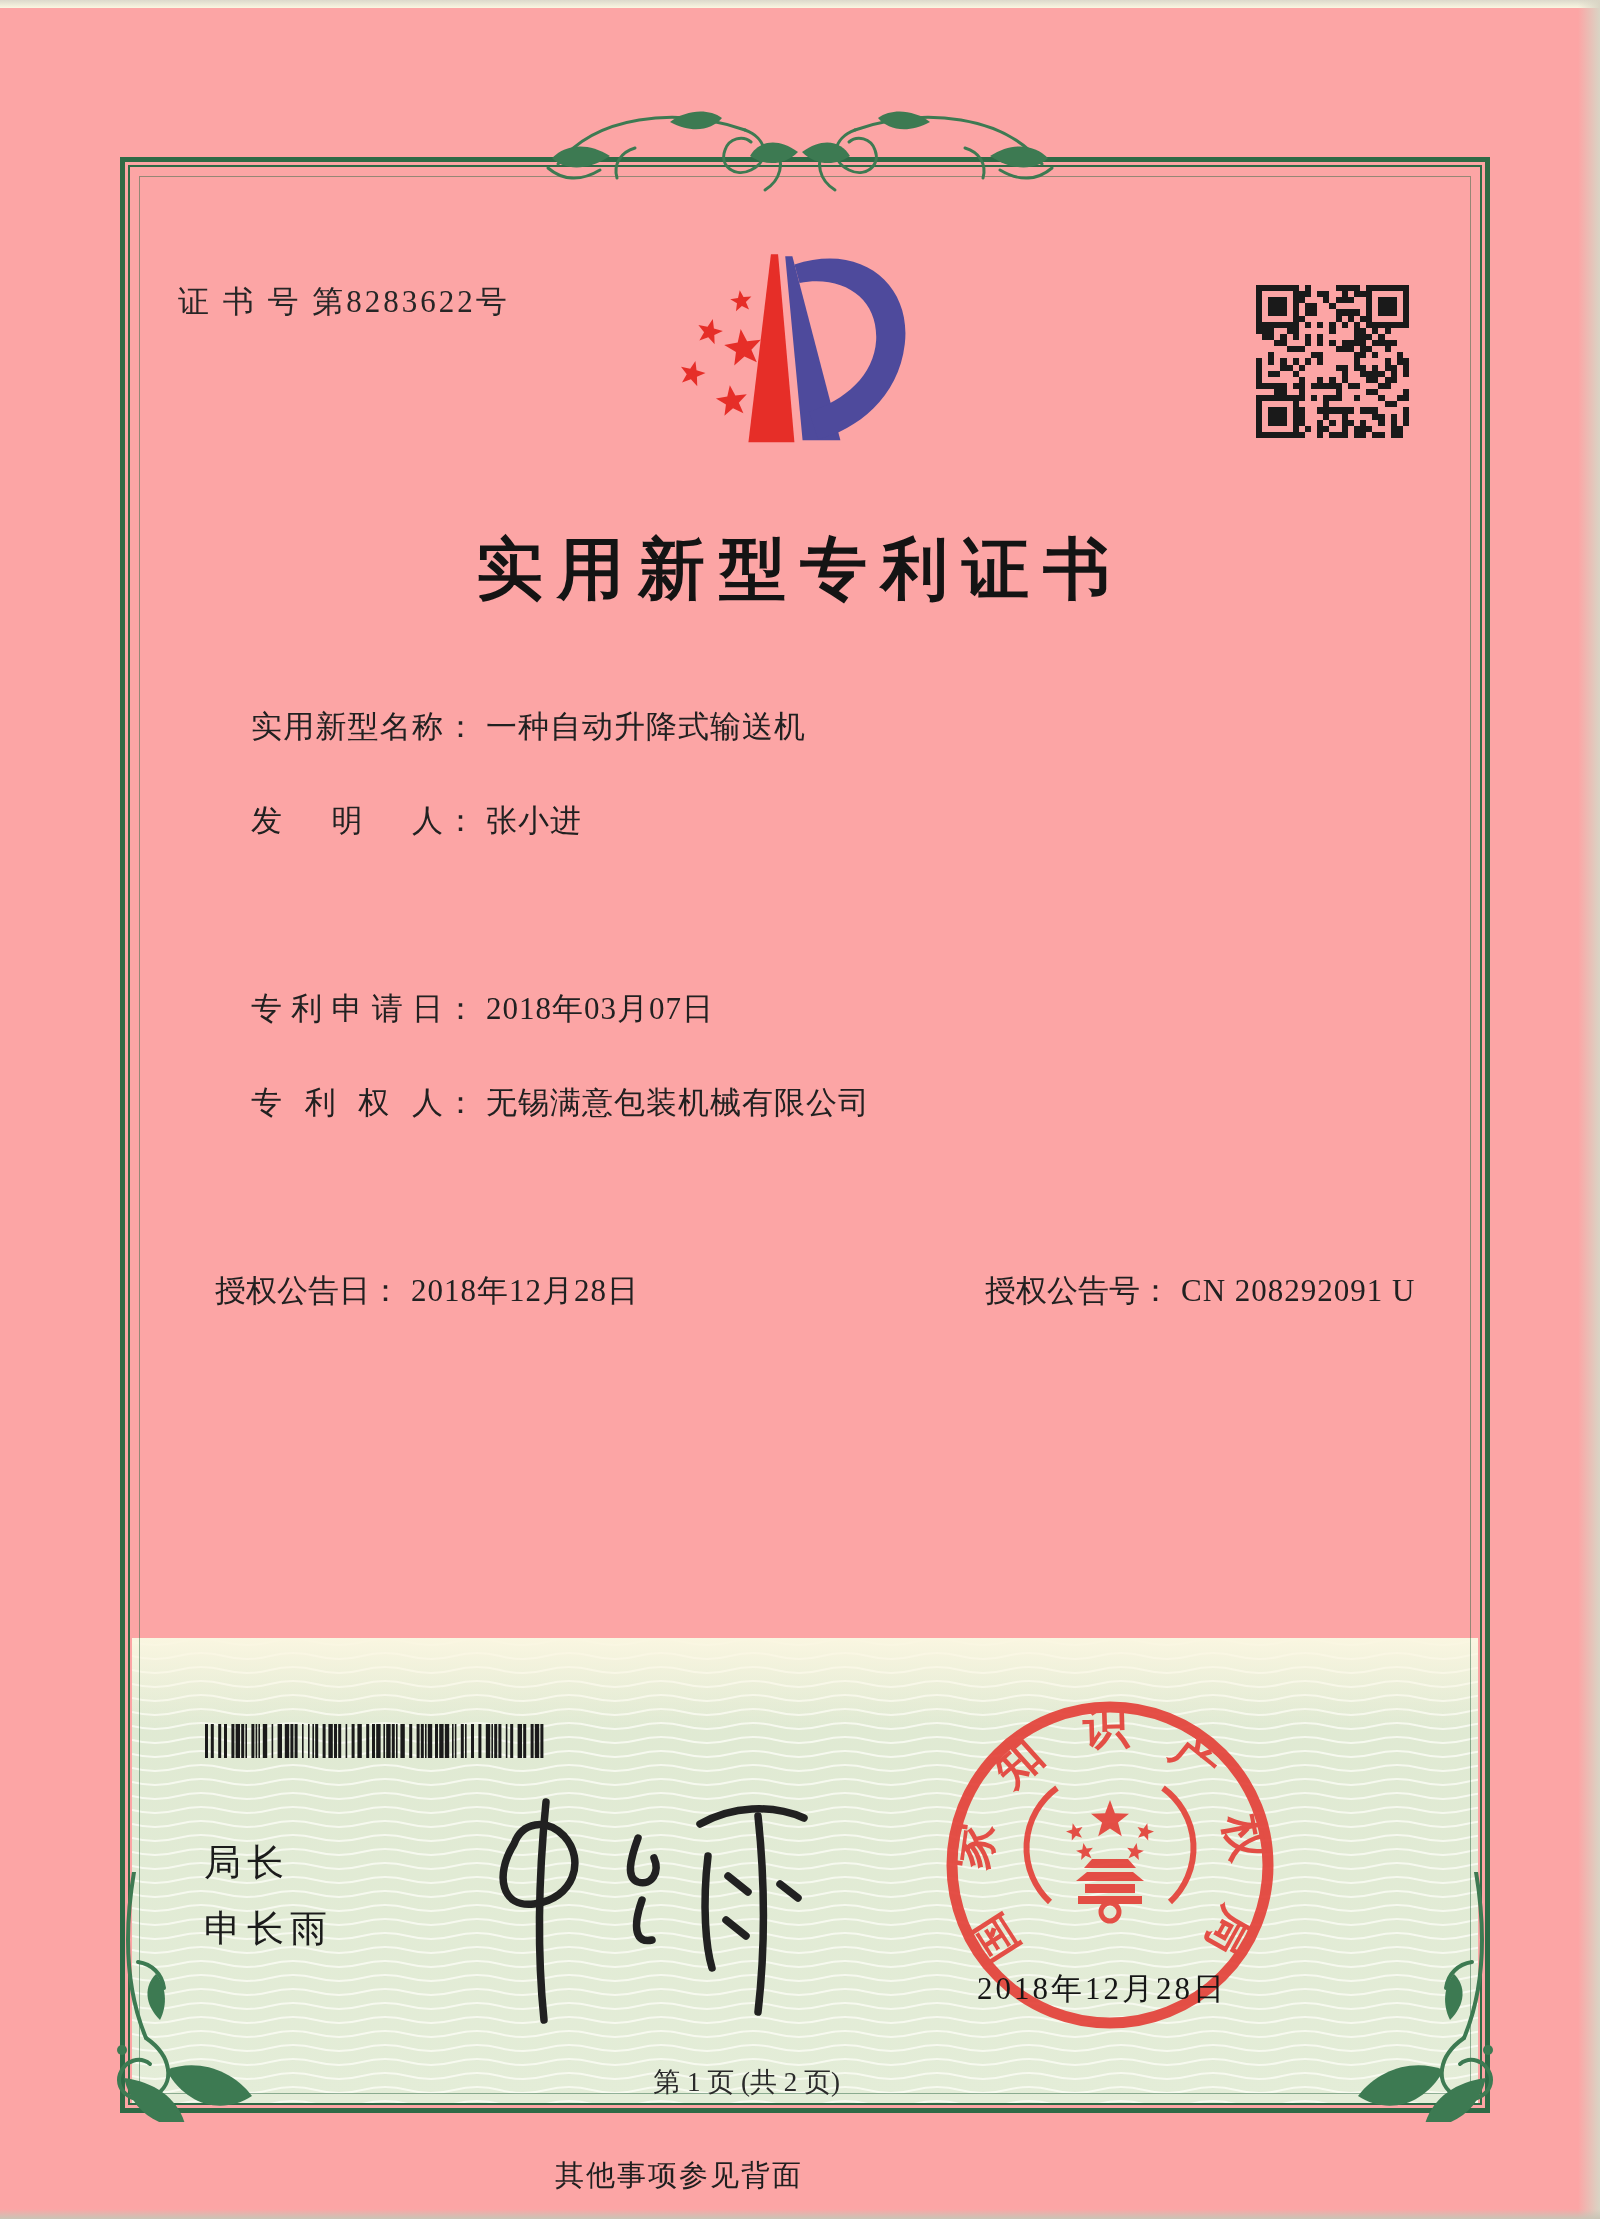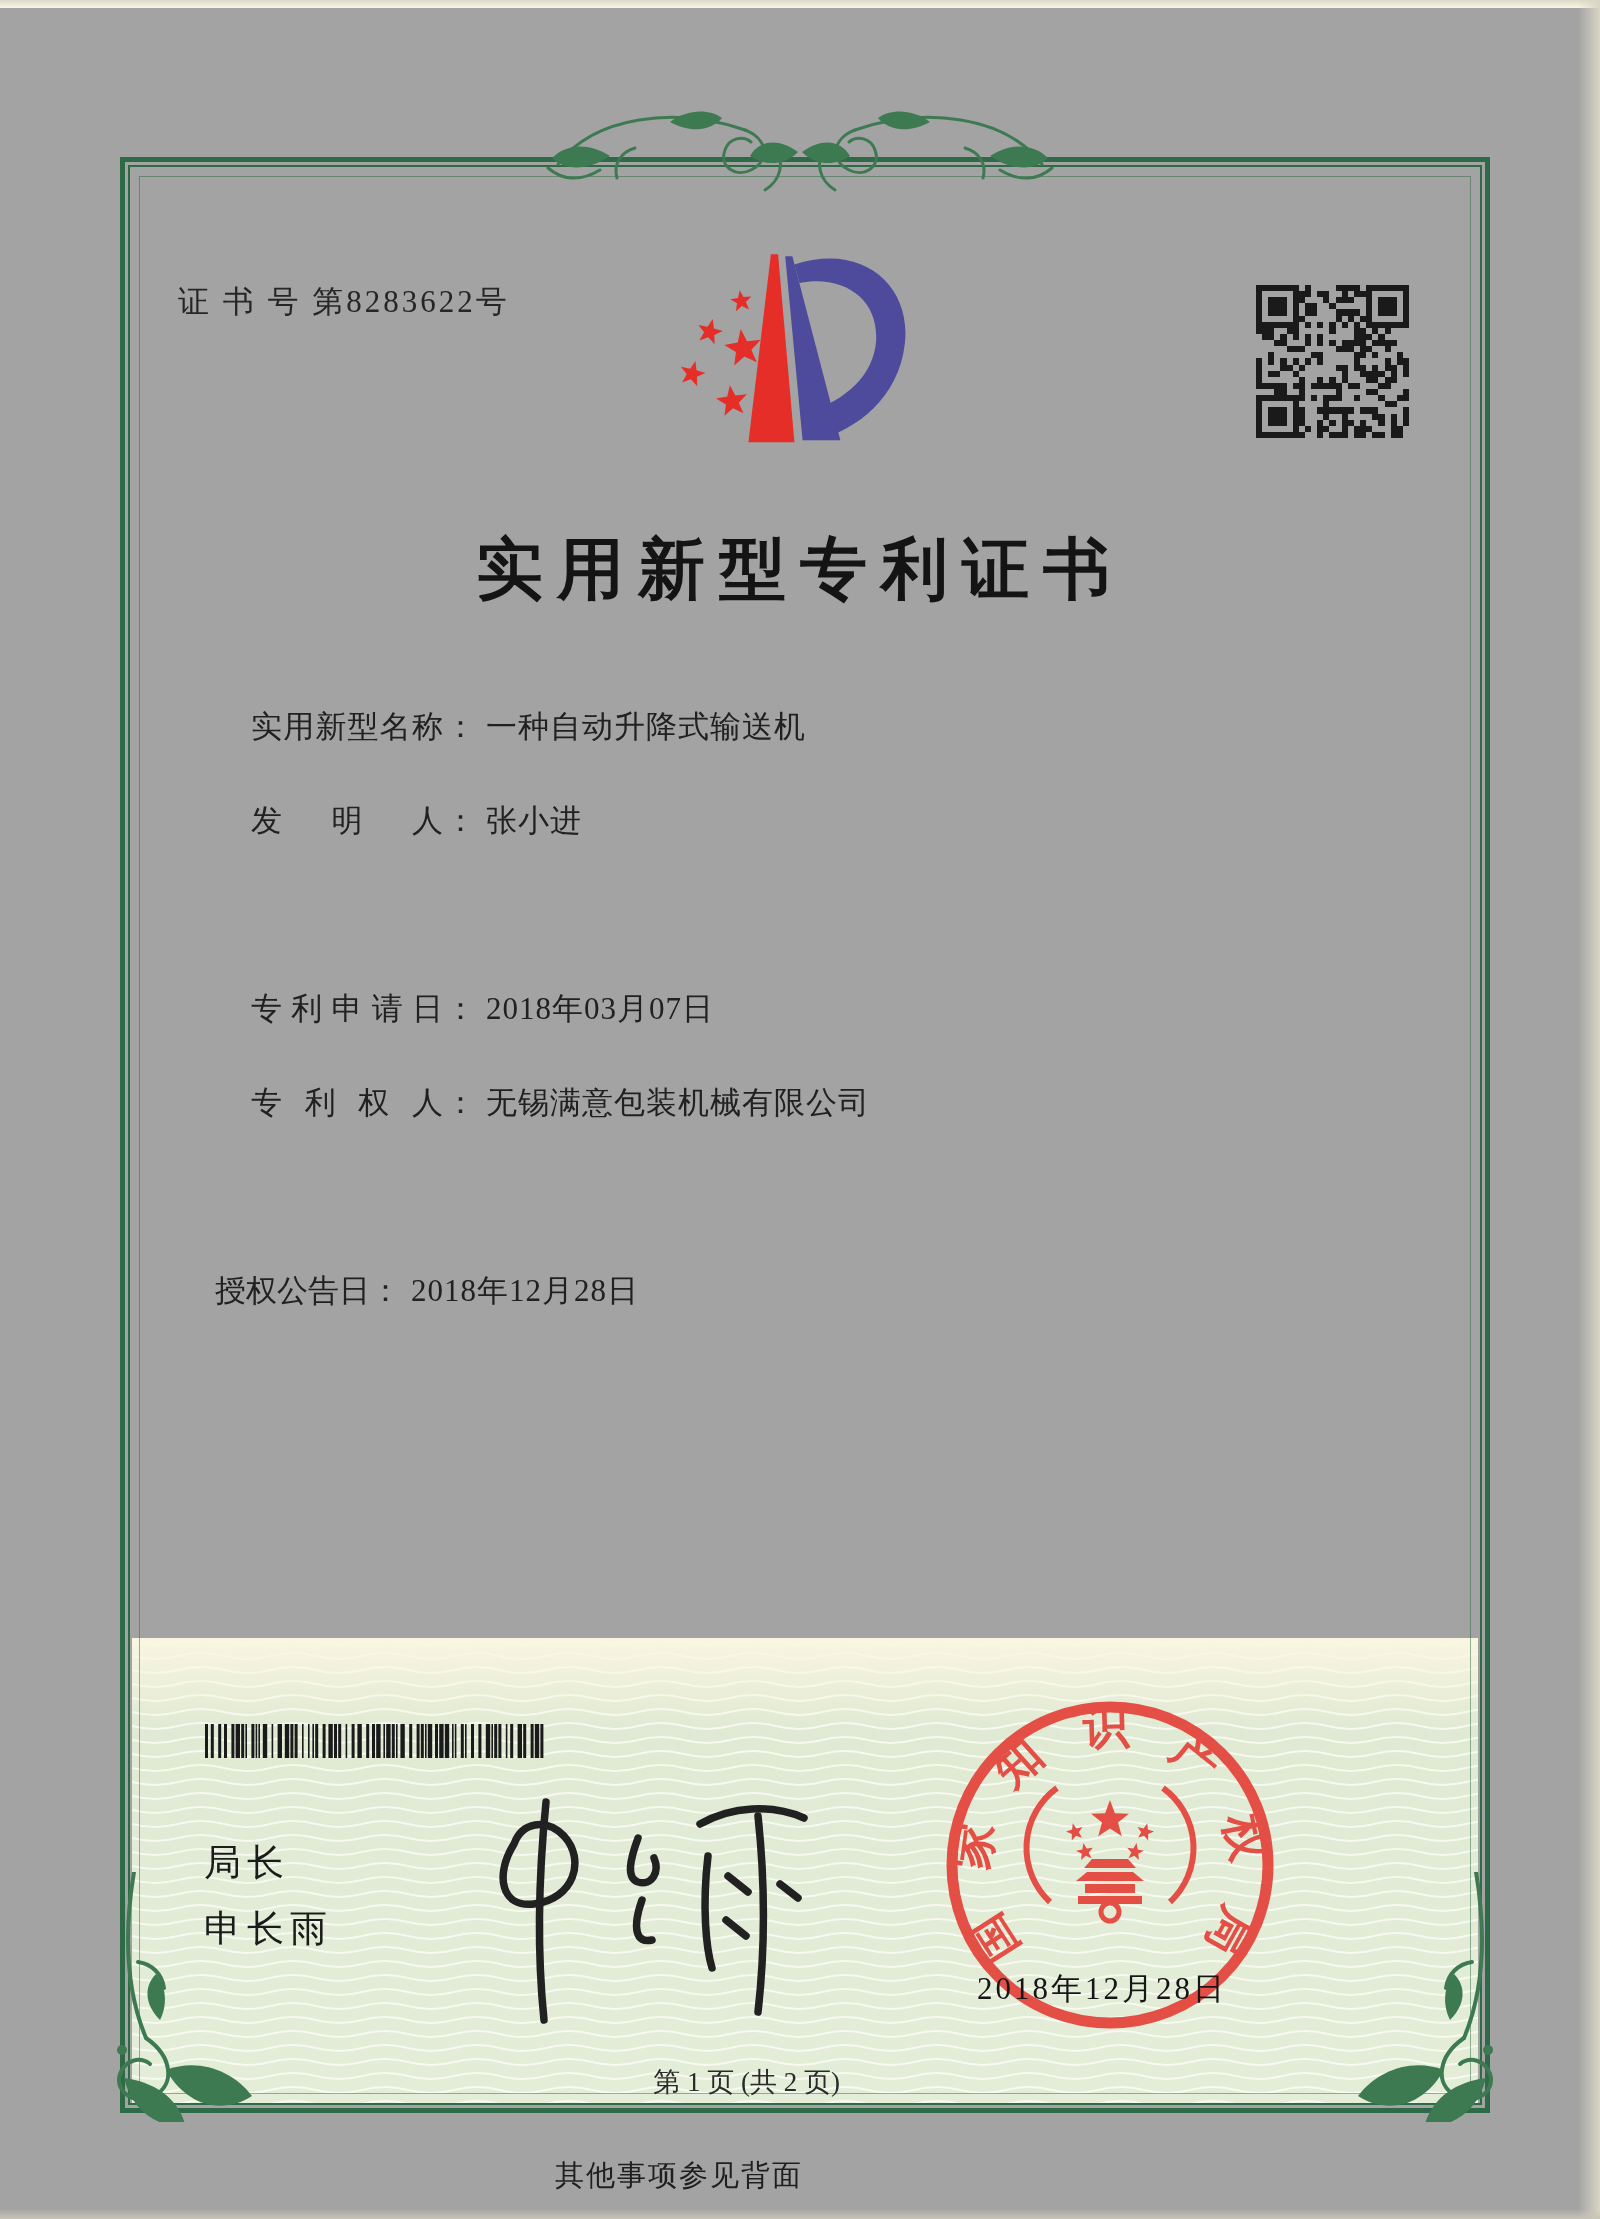--- a/index.html
+++ b/index.html
@@ -1,18 +1,18 @@
 <!DOCTYPE html>
 <html><head>
 <meta charset="utf-8">
 <style>
   html,body{margin:0;padding:0;background:#888;}
   #stage{
     position:relative;width:1600px;height:2219px;overflow:hidden;
-    background:#a3a3a3;
+    background:#fca5a5;
     font-family:"Liberation Serif","DejaVu Serif",serif;
     color:#222;
   }
   
   .edge-top{position:absolute;left:0;top:0;width:100%;height:8px;background:linear-gradient(#dcd9cb,#faf6e1);}
   .edge-right{position:absolute;right:0;top:0;width:22px;height:100%;background:linear-gradient(90deg,rgba(250,246,225,0),#d9d5c5);}
   .edge-bottom{position:absolute;left:0;bottom:0;width:100%;height:10px;background:linear-gradient(rgba(250,246,225,0),#c9c5b6);}
 
   
   .frame1{position:absolute;left:120px;top:157px;width:1370px;height:1956px;border:5px solid #2f6a46;box-sizing:border-box;}
@@ -497,20 +497,23 @@
   </div>
   <div class="field-row" style="top:988px">
     <span class="field-label">专利申请日</span><span class="field-colon">：</span><span class="field-value">2018年03月07日</span>
   </div>
   <div class="field-row" style="top:1082px">
     <span class="field-label">专利权人</span><span class="field-colon">：</span><span class="field-value">无锡满意包装机械有限公司</span>
   </div>
 
   <div class="field-row" style="top:1270px;width:1240px">
     <span class="grant-label">授权公告日</span><span>：</span><span class="field-value">2018年12月28日</span>
+    <span class="grant-group2">
+      <span>授权公告号</span><span>：</span><span class="field-value">CN 208292091 U</span>
+    </span>
   </div>
 
 
   <svg class="barcode" id="barcode" viewBox="0 0 340 34">
       <rect x="0.0" y="0" width="3.0" height="34" fill="#1a1a1a"></rect>
       <rect x="5.8" y="0" width="3.0" height="34" fill="#1a1a1a"></rect>
       <rect x="13.2" y="0" width="3.0" height="34" fill="#1a1a1a"></rect>
       <rect x="19.0" y="0" width="3.0" height="34" fill="#1a1a1a"></rect>
       <rect x="26.4" y="0" width="3.0" height="34" fill="#1a1a1a"></rect>
       <rect x="30.6" y="0" width="4.4" height="34" fill="#1a1a1a"></rect>

